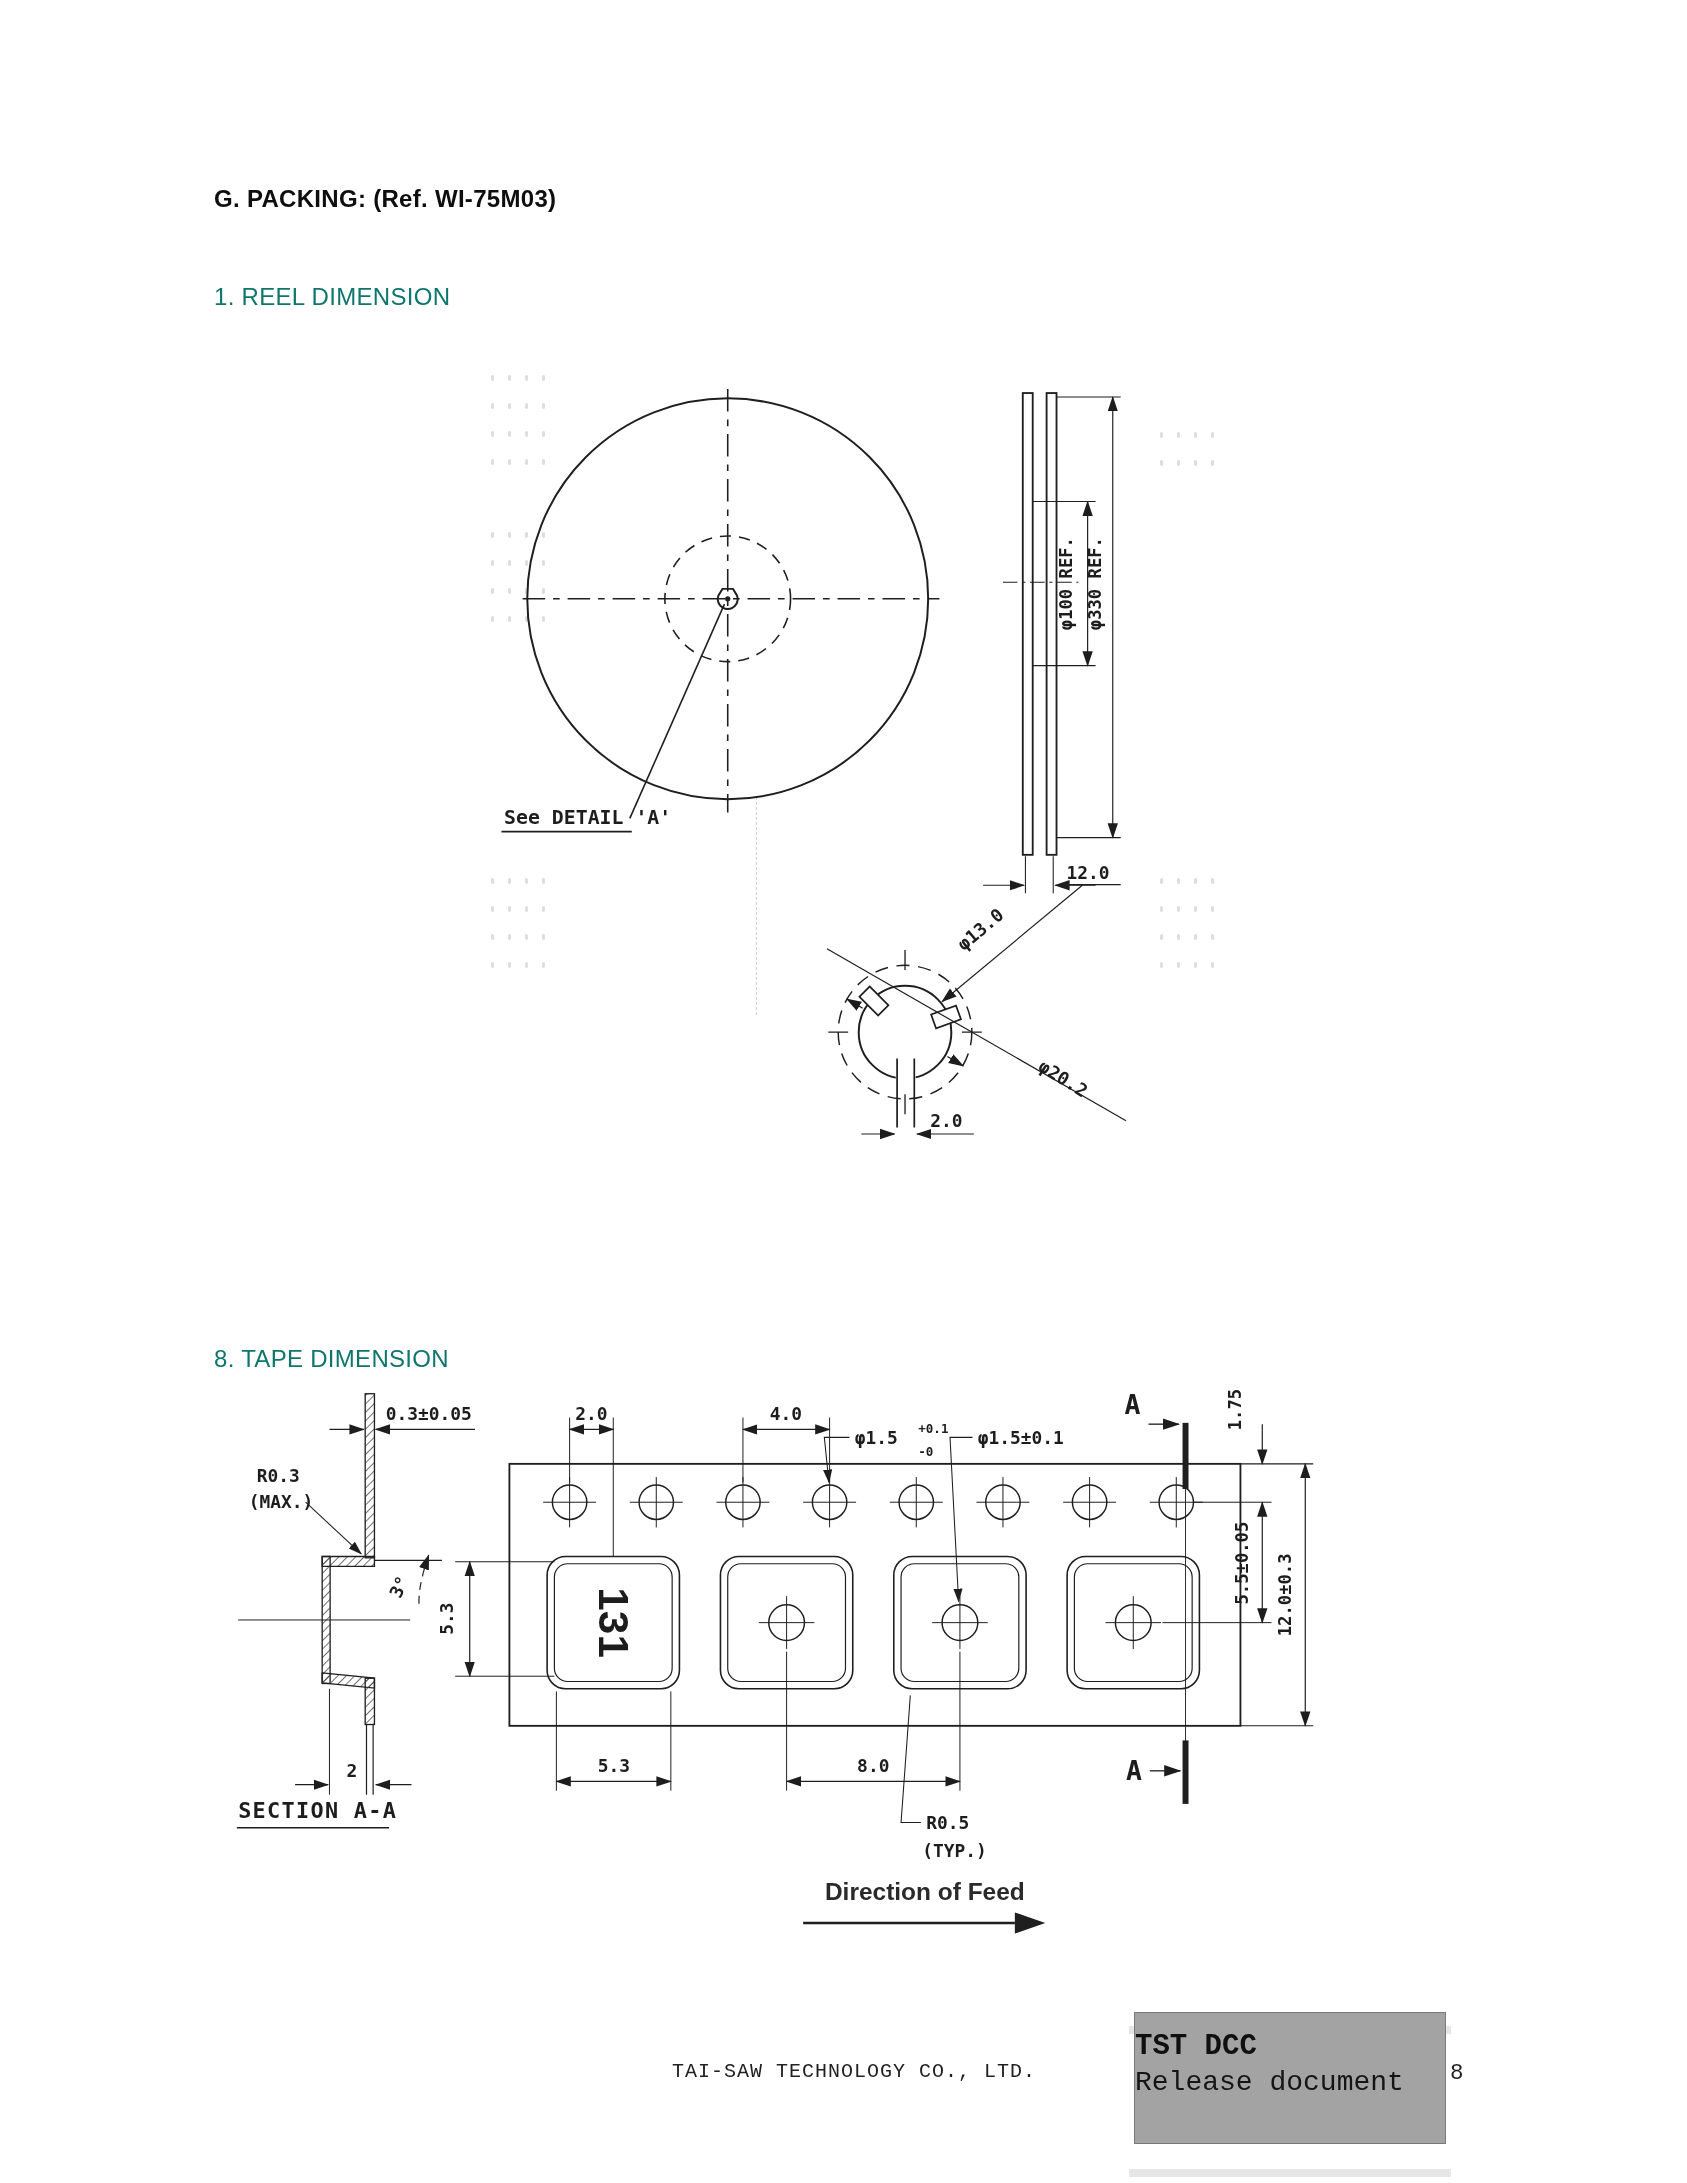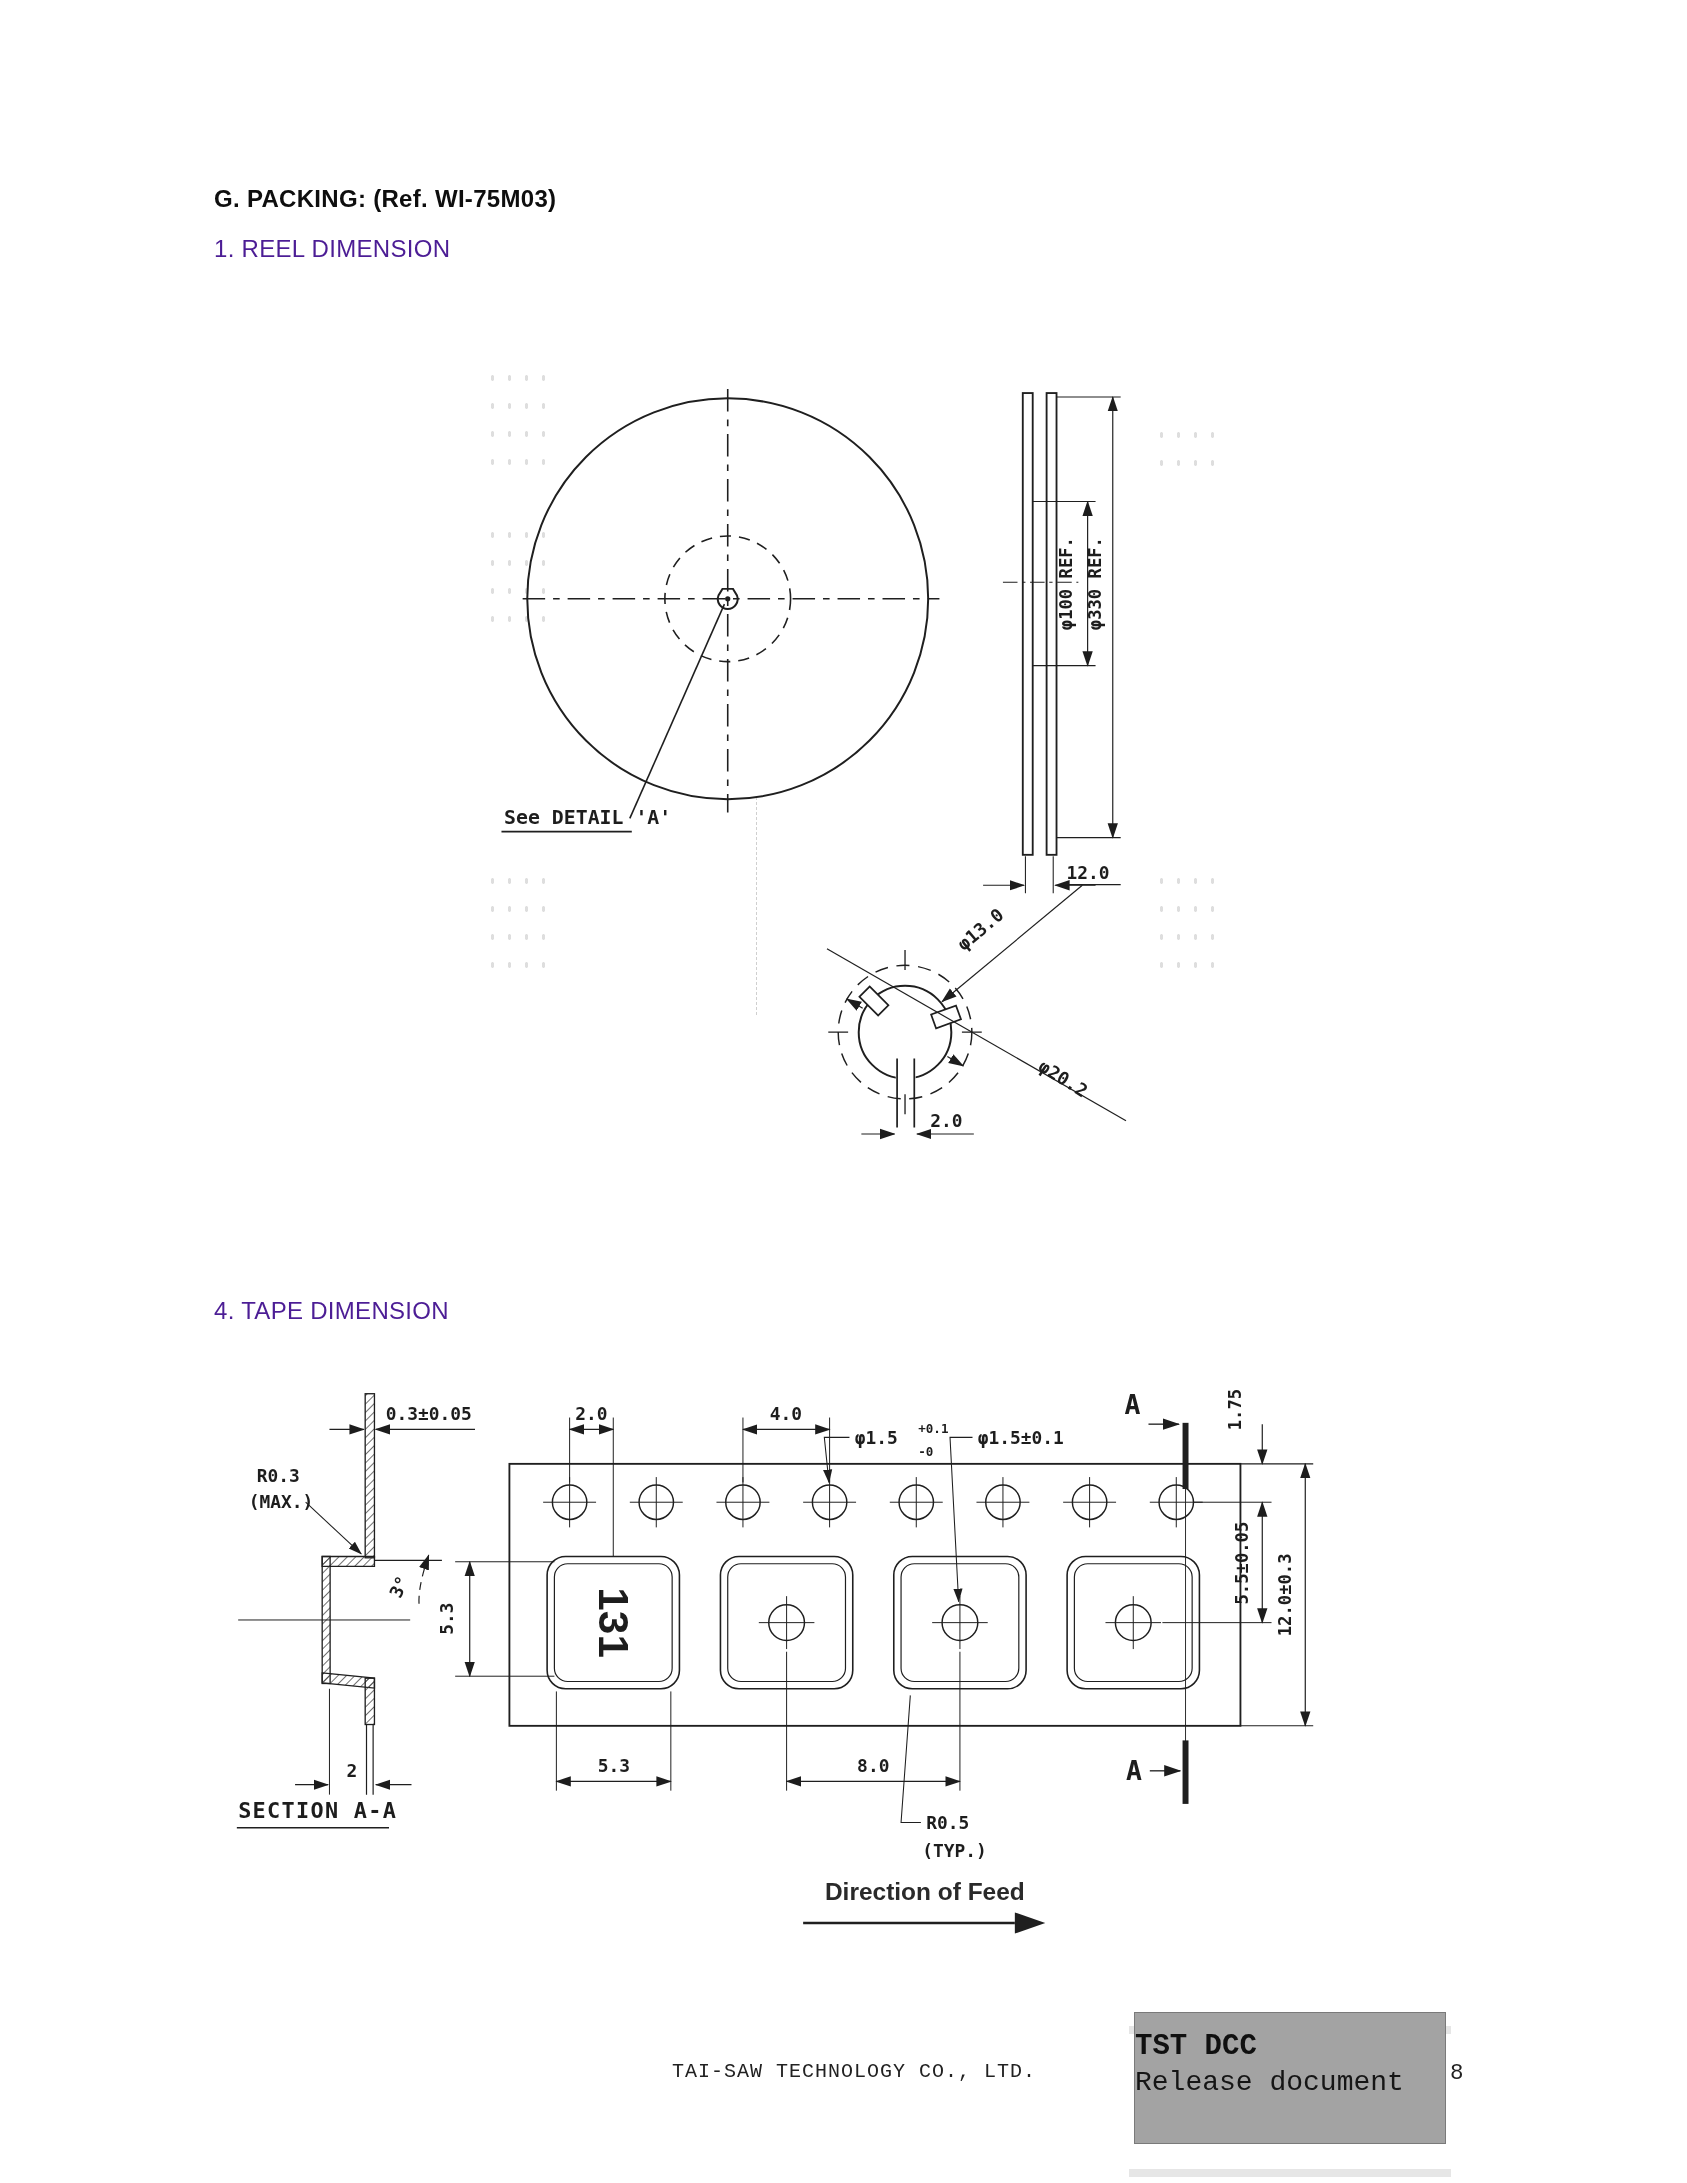--- a/index.html
+++ b/index.html
@@ -1,20 +1,20 @@
 <!DOCTYPE html>
 <html style="font-size:10.6px"><head>
 <meta charset="utf-8">
 <style>
   html,body{margin:0;padding:0;background:#ffffff;}
   #page{position:relative;width:1687px;height:2183px;background:#ffffff;overflow:hidden;
         font-family:"Liberation Sans",sans-serif;color:#111;}
   .abs{position:absolute;}
   .h-bold{font-size:24px;font-weight:bold;letter-spacing:0.3px;color:#0e0e0e;}
-  .h-reg{font-size:24px;font-weight:400;letter-spacing:0.3px;color:#4c1d95;}
+  .h-reg{font-size:24px;font-weight:400;letter-spacing:0.3px;color:#0f766e;margin-top:48px;}
   svg{position:absolute;left:0;}
   svg text{font-family:"DejaVu Sans Mono",monospace;font-weight:bold;fill:#1d1d1d;}
   .dots{position:absolute;background-image:radial-gradient(#bdbdbd 1.6px, transparent 2px);
         background-size:17px 28px;opacity:.5;}
   .fade-dash{position:absolute;border-left:1.3px dashed #a8a8a8;opacity:.55;}
   .serif{font-family:Liberation Mono, monospace;margin-top:12px;}
   #stamp-box{position:absolute;left:1134px;top:2000px;width:310px;height:130px;
              border:1.3px solid #7a7a7a;background:#a3a3a3;}
   .stamp-strip{position:absolute;left:1129px;width:322px;height:8px;background:#e6e6e6;}
   #company{position:absolute;left:672px;top:2048px;font-size:20px;letter-spacing:1px;color:#222;}
@@ -22,21 +22,21 @@
   #stamp-l2{margin-top:4px;font-size:28px;color:#151515;}
   #page-num{position:absolute;left:1450px;top:2048px;font-size:22.5px;color:#222;}
 </style>
 </head>
 <body>
 
 <div id="page">
 
   <div class="abs h-bold" style="left:214px;top:185px;">G. PACKING: (Ref. WI-75M03)</div>
   <div class="abs h-reg" style="left:214px;top:235px;">1. REEL DIMENSION</div>
-  <div class="abs h-reg" style="left:214px;top:1297px;">4. TAPE DIMENSION</div>
+  <div class="abs h-reg" style="left:214px;top:1297px;">8. TAPE DIMENSION</div>
 
   <div class="dots" style="left:484px;top:364px;width:69px;height:105px;"></div>
   <div class="dots" style="left:484px;top:521px;width:69px;height:105px;"></div>
   <div class="dots" style="left:484px;top:867px;width:69px;height:111px;"></div>
   <div class="dots" style="left:1153px;top:421px;width:61px;height:46px;"></div>
   <div class="dots" style="left:1153px;top:867px;width:61px;height:111px;"></div>
   <div class="fade-dash" style="left:756px;top:797px;height:218px;"></div>
 
   <svg style="top:344px;" width="1687" height="847" viewBox="0 520 2550 1280">
     <defs>

